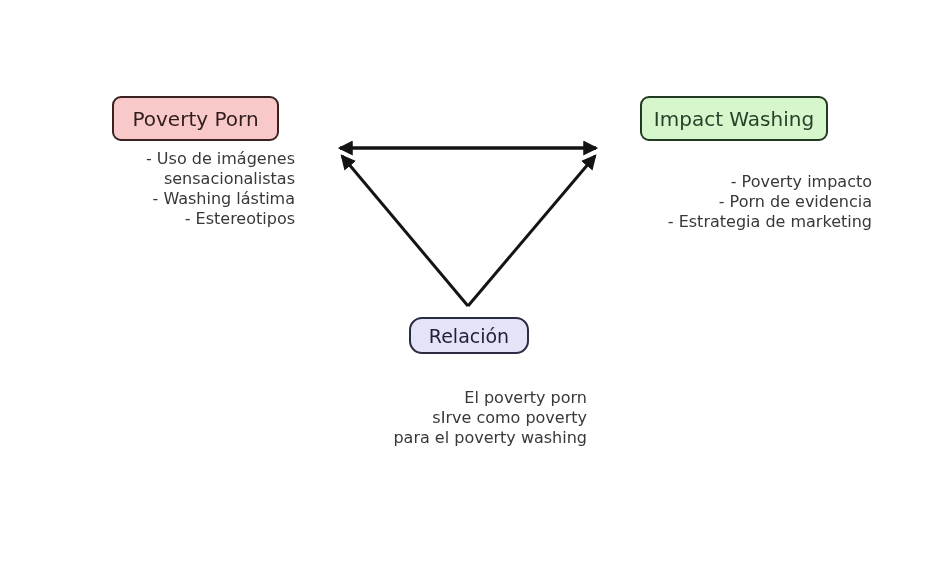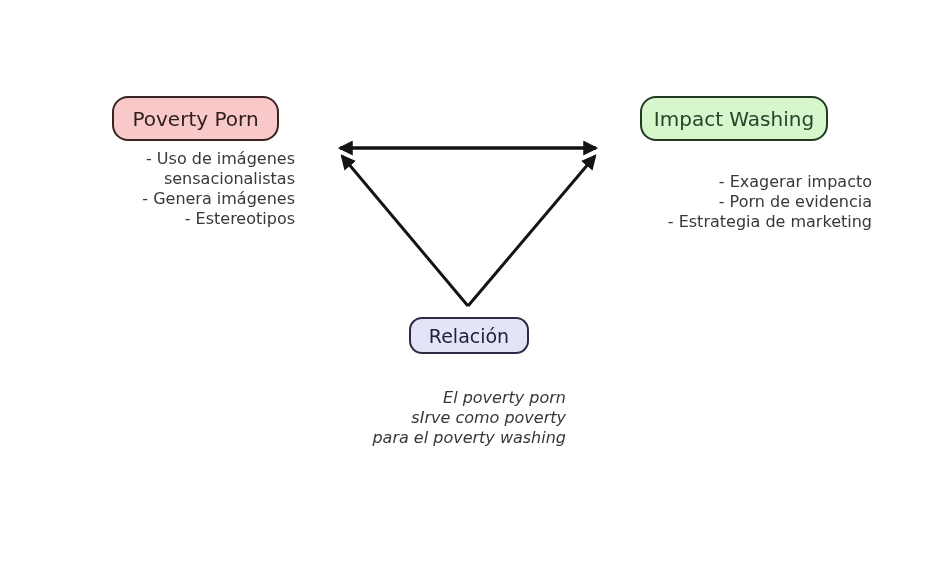--- a/index.html
+++ b/index.html
@@ -14,21 +14,21 @@
   .connectors {
     position: absolute;
     left: 0; top: 0;
     width: 935px; height: 566px;
   }
   .node {
     position: absolute;
     display: flex;
     align-items: center;
     justify-content: center;
-    border-radius: 16px;
+    border-radius: 9px;
     box-sizing: border-box;
     white-space: nowrap;
   }
   .node-pp {
     left: 112px; top: 96px; width: 167px; height: 45px;
     background: #f9c9c9;
     border: 2px solid #3a2222;
     color: #2f1d1d;
     font-size: 20px;
   }
@@ -49,21 +49,21 @@
   }
   .list {
     position: absolute;
     text-align: right;
     color: #383838;
     font-size: 16px;
     line-height: 20px;
   }
   .list-left  { left: 95px;  top: 149px; width: 200px; }
   .list-right { left: 610px; top: 172px; width: 262px; }
-  .caption    { left: 330px; top: 388px; width: 236px; font-style: italic; }
+  .caption    { left: 351px; top: 388px; width: 236px; }
 </style>
 </head>
 <body>
 
 <div class="canvas">
 
   <svg class="connectors" viewBox="0 0 935 566" xmlns="http://www.w3.org/2000/svg">
     <defs>
       <marker id="ah" viewBox="0 0 10 10" refX="8.5" refY="5" markerWidth="5" markerHeight="5" orient="auto">
         <path d="M0,0 L10,5 L0,10 z" fill="#141414"></path>
@@ -77,30 +77,30 @@
     </g>
   </svg>
 
   <div class="node node-pp">
     <span>Poverty Porn</span>
   </div>
 
   <div class="list list-left">
     <div>- Uso de imágenes</div>
     <div>sensacionalistas</div>
-    <div>- Genera imágenes</div>
+    <div>- Washing lástima</div>
     <div>- Estereotipos</div>
   </div>
 
   <div class="node node-iw">
     <span>Impact Washing</span>
   </div>
 
   <div class="list list-right">
-    <div>- Exagerar impacto</div>
+    <div>- Poverty impacto</div>
     <div>- Porn de evidencia</div>
     <div>- Estrategia de marketing</div>
   </div>
 
   <div class="node node-rel">
     <span>Relación</span>
   </div>
 
   <div class="list caption">
     <div>El poverty porn</div>

